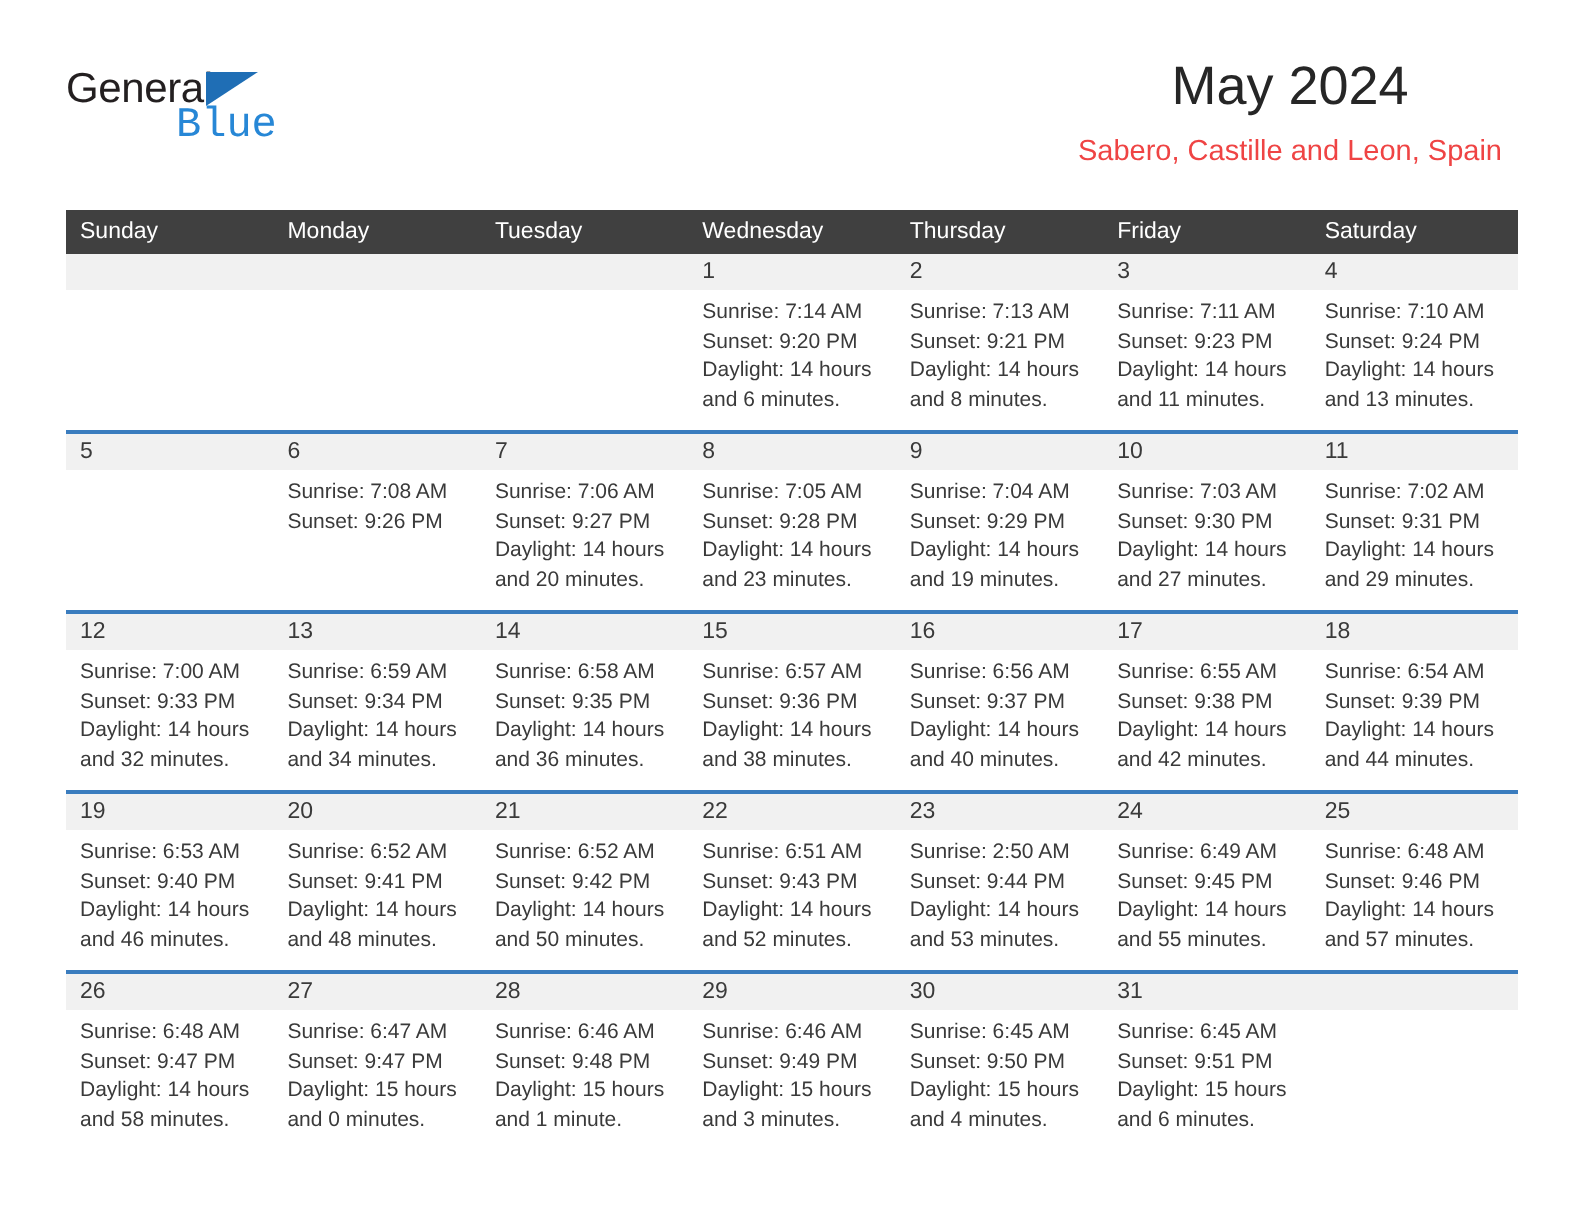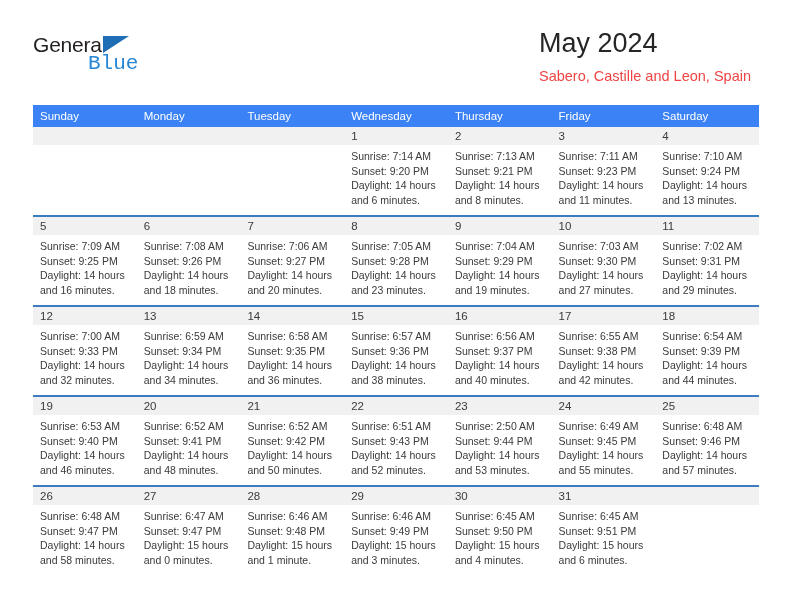--- a/index.html
+++ b/index.html
@@ -60,21 +60,21 @@
     font-size: 21px;
     color: #2787d6;
     line-height: 22px;
     font-family: Liberation Mono, monospace;
   }
 
   .title-block {
     position: absolute;
     right: 0;
     top: 0;
-    text-align: left;
+    text-align: center;
   }
   .cal-title {
     font-size: 27px;
     color: #262626;
     line-height: 34px;
     white-space: nowrap;
   }
   .cal-subtitle {
     font-size: 14.5px;
     color: #ef4444;
@@ -85,21 +85,21 @@
 
   
   .calendar {
     position: absolute;
     left: 33px;
     top: 105px;
     width: 726px;
   }
   .weekday-row {
     display: flex;
-    background: #3b82f6;
+    background: #404040;
     height: 22px;
   }
   .weekday {
     flex: 1 1 0;
     color: #ffffff;
     font-size: 11.5px;
     line-height: 22px;
     padding-left: 7px;
     box-sizing: border-box;
     overflow: hidden;
@@ -234,32 +234,26 @@
           <div>Sunrise: 7:10 AM</div>
           <div>Sunset: 9:24 PM</div>
           <div class="daylight">Daylight: 14 hours and 13 minutes.</div>
         </div>
       </div>
     </div>
 
     <div class="week-row">
       <div class="day-cell">
         <div class="day-number">5</div>
-        <div class="day-info">
-          <div>Sunrise: 7:09 AM</div>
-          <div>Sunset: 9:25 PM</div>
-          <div class="daylight">Daylight: 14 hours and 16 minutes.</div>
-        </div>
       </div>
       <div class="day-cell">
         <div class="day-number">6</div>
         <div class="day-info">
           <div>Sunrise: 7:08 AM</div>
           <div>Sunset: 9:26 PM</div>
-          <div class="daylight">Daylight: 14 hours and 18 minutes.</div>
         </div>
       </div>
       <div class="day-cell">
         <div class="day-number">7</div>
         <div class="day-info">
           <div>Sunrise: 7:06 AM</div>
           <div>Sunset: 9:27 PM</div>
           <div class="daylight">Daylight: 14 hours and 20 minutes.</div>
         </div>
       </div>

